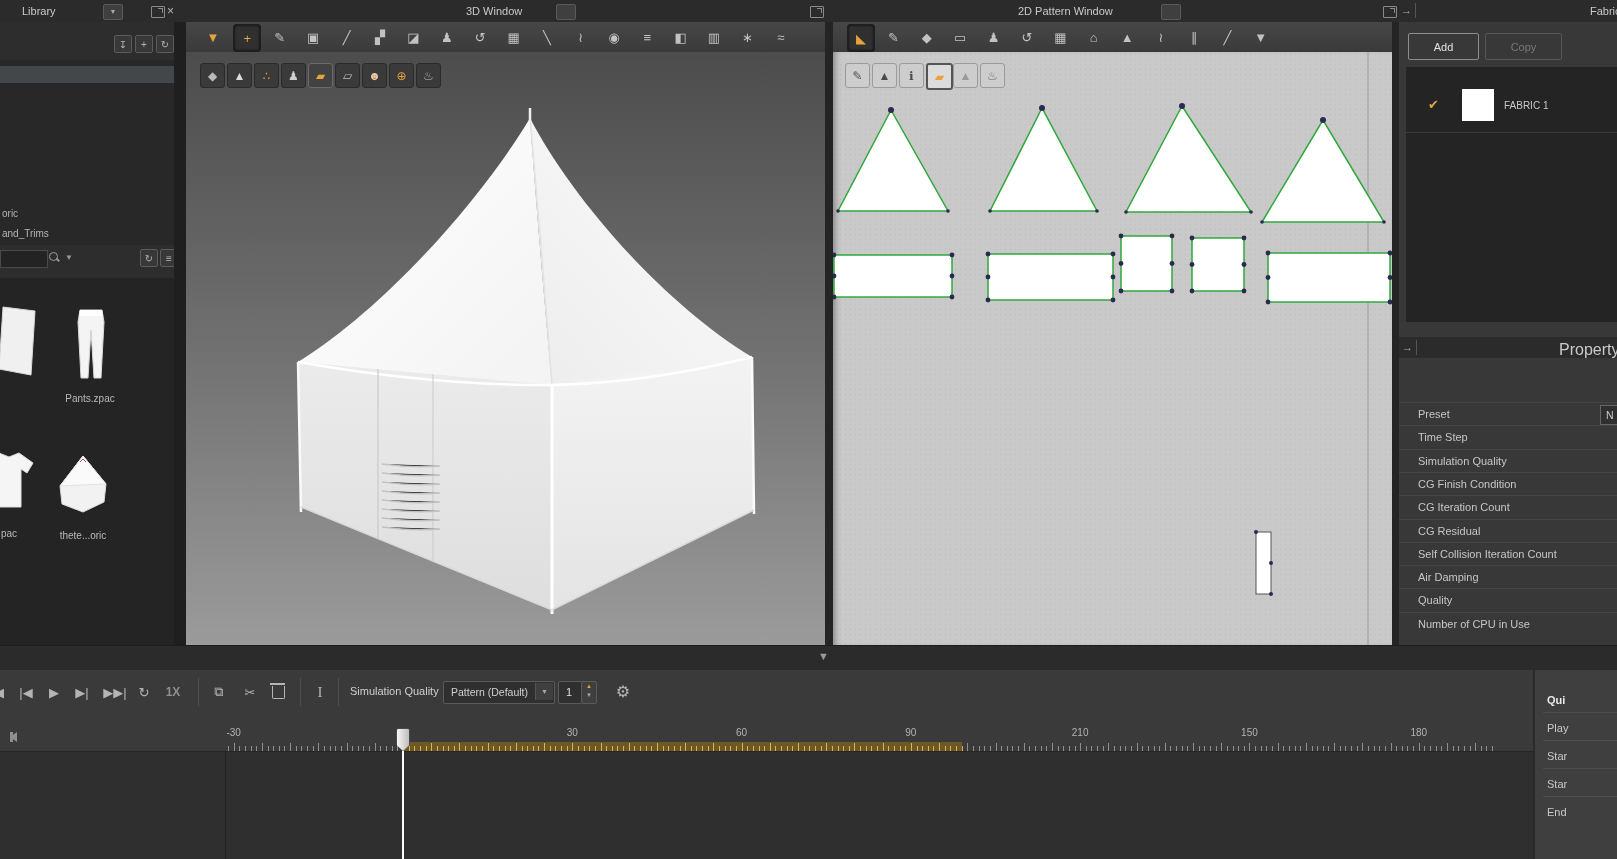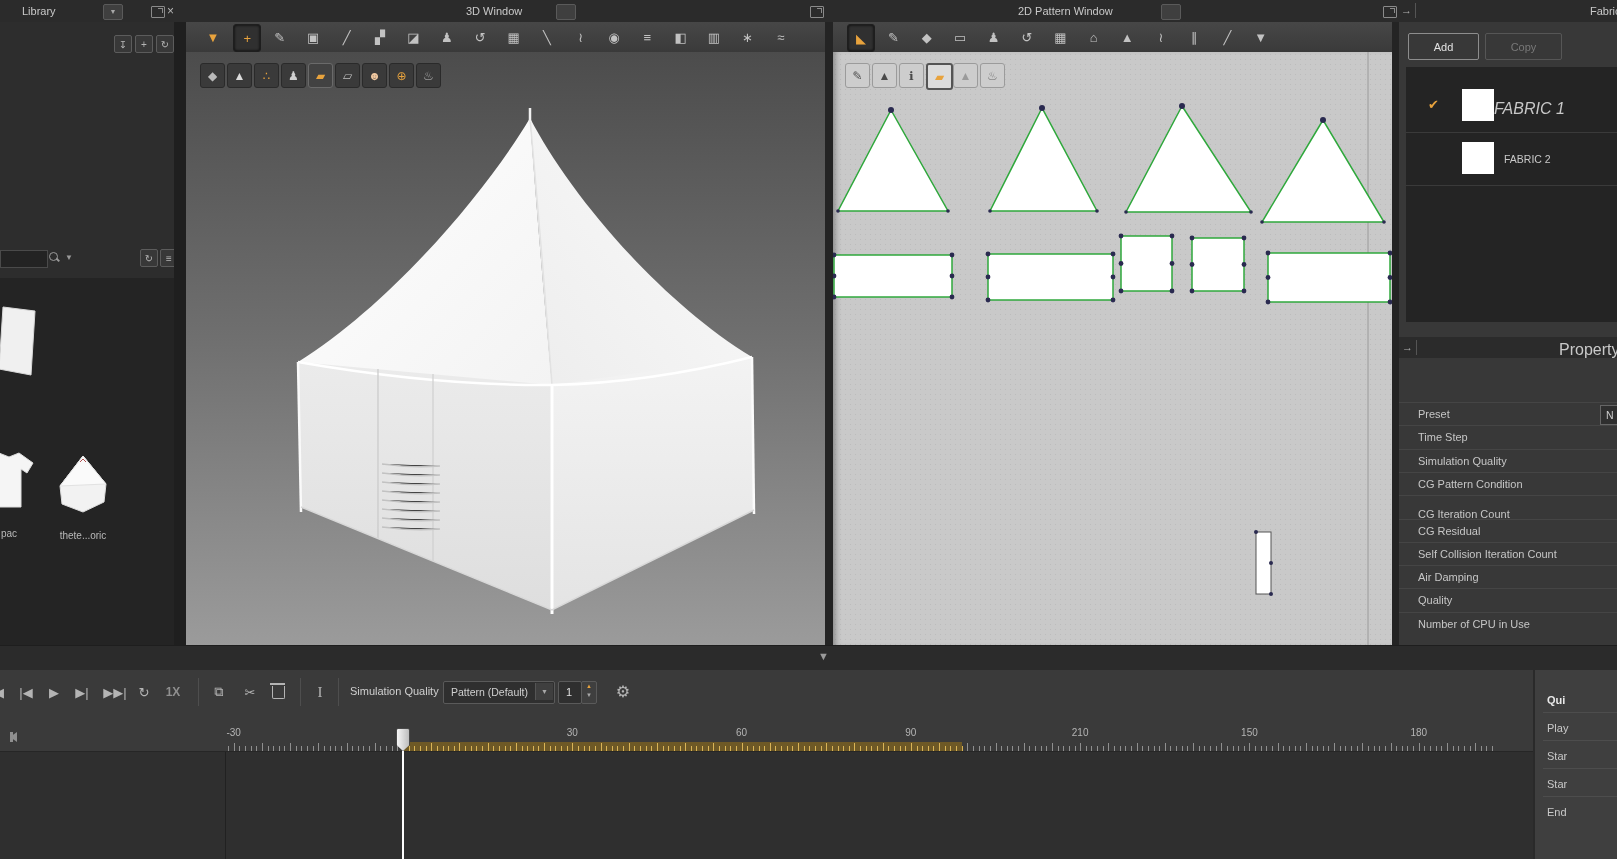--- a/index.html
+++ b/index.html
@@ -64,34 +64,49 @@
     <div class="abs" style="left:1415px;top:3px;width:1px;height:15px;background:#555;"></div>
     <span class="hdr-title" style="left:1590px;">Fabric</span>
   </div>
 
   <div class="abs" style="left:0;top:22px;width:174px;height:623px;background:#2d2d2d;">
     <div id="lib-toolbar" class="abs" style="left:0;top:0;width:174px;height:33px;">
         <div class="libbtn" style="left: 114px; top: 13px;">↧</div>
         <div class="libbtn" style="left: 135px; top: 13px;">+</div>
         <div class="libbtn" style="left: 156px; top: 13px;">↻</div>
       </div>
+    <div class="abs" style="left:0;top:38px;width:174px;height:185px;background:#282828;">
+      <div class="abs" style="left:0;top:6px;width:174px;height:17px;background:#43474a;"></div>
+      <div id="lib-tree"></div>
+    <div style="position: absolute; left: 2px; top: 148px; color: rgb(181, 181, 181); font-size: 10px; white-space: nowrap;">oric</div>
+        <div style="position: absolute; left: 2px; top: 168px; color: rgb(181, 181, 181); font-size: 10px; white-space: nowrap;">and_Trims</div>
+      </div>
     <div class="abs" style="left:0;top:223px;width:174px;height:33px;">
       <input style="position: absolute; left: 0px; top: 5px; width: 40px; height: 16px; background: rgb(35, 35, 35); border: 1px solid rgb(74, 74, 74); color: rgb(204, 204, 204); font-size: 10px; padding: 0px 3px; outline: none;" placeholder="">
       <div class="search-mag" style="left:49px;top:7px;"></div>
       <span style="position:absolute;left:65px;top:8px;color:#999;font-size:8px;">▼</span>
       <div class="libbtn" style="left:140px;top:4px;">↻</div>
       <div class="libbtn" style="left:160px;top:4px;">≡</div>
     </div>
     <div id="lib-thumbs" class="abs" style="left:0;top:256px;width:174px;height:367px;background:#242424;">
         <div style="position: absolute; left: -16px; top: 22px; width: 70px; height: 110px;">
           <div style="width: 70px; height: 86px; display: flex; align-items: center; justify-content: center;">
             <svg width="40" height="76" viewBox="0 0 40 76">
               <path d="M4,2 L36,6 L32,70 L0,64 Z" fill="#f0f0f0" stroke="#d8d8d8"></path>
             </svg>
           </div>
+        </div>
+        <div style="position: absolute; left: 55px; top: 25px; width: 70px; height: 110px;">
+          <div style="width: 70px; height: 86px; display: flex; align-items: center; justify-content: center;">
+            <svg width="60" height="80" viewBox="0 0 60 80">
+              <path d="M20,4 L42,4 L44,16 L41,72 L34,72 L31,24 L28,72 L21,72 L18,16 Z" fill="#f4f4f4" stroke="#d8d8d8"></path>
+              <path d="M20,4 L42,4 L43,10 L19,10 Z" fill="#fdfdfd"></path>
+            </svg>
+          </div>
+          <div class="thumb-label" style="left: 50%; transform: translateX(-50%); top: 90px;">Pants.zpac</div>
         </div>
         <div style="position: absolute; left: -26px; top: 160px; width: 70px; height: 110px;">
           <div style="width: 70px; height: 86px; display: flex; align-items: center; justify-content: center;">
             <svg width="56" height="64" viewBox="0 0 56 64">
               <path d="M18,4 L28,8 L38,4 L52,14 L46,24 L40,20 L40,58 L16,58 L16,20 L10,24 L4,14 Z" fill="#f5f5f5" stroke="#dcdcdc"></path>
             </svg>
           </div>
           <div class="thumb-label" style="left: 50%; transform: translateX(-50%); top: 90px;">pac</div>
         </div>
         <div style="position: absolute; left: 48px; top: 162px; width: 70px; height: 110px;">
@@ -333,25 +348,21 @@
     </div>
   <div class="abs" style="left:1392px;top:22px;width:7px;height:623px;background:#242424;"></div>
 
   <div class="abs" style="left:1399px;top:22px;width:218px;height:623px;background:#383838;">
     <div class="fabbtn" style="left:9px;top:11px;width:69px;border:1px solid #8d8d8d;color:#e2e2e2;">Add</div>
     <div class="fabbtn" style="left:86px;top:11px;width:75px;border:1px solid #565656;color:#787878;">Copy</div>
     <div id="fab-list" class="abs" style="left:7px;top:45px;width:211px;height:255px;background:#242424;">
         <div style="position: absolute; left: 0px; top: 12px; width: 211px; height: 53px; border-bottom: 1px solid rgb(58, 58, 58);">
           <span style="position: absolute; left: 22px; top: 18px; color: rgb(232, 163, 61); font-size: 13px; font-weight: bold;">✔</span>
           <div style="position: absolute; left: 56px; top: 10px; width: 32px; height: 32px; background: rgb(255, 255, 255);"></div>
-          <span style="position: absolute; left: 88px; top: 21px; color: rgb(200, 200, 200); font-size: 16px; font-style: italic;">FABRIC 1</span>
-        </div>
-        <div style="position: absolute; left: 0px; top: 65px; width: 211px; height: 53px; border-bottom: 1px solid rgb(58, 58, 58);">
-          <div style="position: absolute; left: 56px; top: 10px; width: 32px; height: 32px; background: rgb(255, 255, 255);"></div>
-          <span style="position: absolute; left: 98px; top: 21px; color: rgb(200, 200, 200); font-size: 10.5px;">FABRIC 2</span>
+          <span style="position: absolute; left: 98px; top: 21px; color: rgb(200, 200, 200); font-size: 10px;">FABRIC 1</span>
         </div>
       </div>
 
     <div class="abs" style="left:0;top:315px;width:218px;height:21px;background:#2b2b2b;overflow:hidden;">
       <span style="position:absolute;left:3px;top:4px;color:#b0b0b0;font-size:11px;font-weight:bold;">→</span>
       <div class="abs" style="left:17px;top:3px;width:1px;height:15px;background:#555;"></div>
       <span class="hdr-title" style="left:160px;top:4px;">Property Editor</span>
     </div>
 
     <div id="prop-rows" class="abs" style="left:0;top:380px;width:218px;height:243px;">
@@ -359,24 +370,24 @@
           <span style="position: absolute; left: 19px; top: 5px; color: rgb(198, 198, 198); font-size: 11px; white-space: nowrap;">Preset</span>
           <div style="position: absolute; left: 201px; top: 2px; width: 40px; height: 18px; background: rgb(47, 47, 47); border: 1px solid rgb(102, 102, 102); color: rgb(204, 204, 204); font-size: 10.5px; padding-left: 5px; line-height: 18px;">N</div>
         </div>
         <div style="position: absolute; left: 0px; top: 23.3px; width: 218px; height: 23.3px; border-top: 1px solid rgb(69, 69, 69);">
           <span style="position: absolute; left: 19px; top: 5px; color: rgb(198, 198, 198); font-size: 11px; white-space: nowrap;">Time Step</span>
         </div>
         <div style="position: absolute; left: 0px; top: 46.6px; width: 218px; height: 23.3px; border-top: 1px solid rgb(69, 69, 69);">
           <span style="position: absolute; left: 19px; top: 5px; color: rgb(198, 198, 198); font-size: 11px; white-space: nowrap;">Simulation Quality</span>
         </div>
         <div style="position: absolute; left: 0px; top: 69.9px; width: 218px; height: 23.3px; border-top: 1px solid rgb(69, 69, 69);">
-          <span style="position: absolute; left: 19px; top: 5px; color: rgb(198, 198, 198); font-size: 11px; white-space: nowrap;">CG Pattern Condition</span>
+          <span style="position: absolute; left: 19px; top: 5px; color: rgb(198, 198, 198); font-size: 11px; white-space: nowrap;">CG Finish Condition</span>
         </div>
         <div style="position: absolute; left: 0px; top: 93.2px; width: 218px; height: 23.3px; border-top: 1px solid rgb(69, 69, 69);">
-          <span style="position: absolute; left: 19px; top: 5px; color: rgb(198, 198, 198); font-size: 11px; white-space: nowrap; margin-top: 7px;">CG Iteration Count</span>
+          <span style="position: absolute; left: 19px; top: 5px; color: rgb(198, 198, 198); font-size: 11px; white-space: nowrap;">CG Iteration Count</span>
         </div>
         <div style="position: absolute; left: 0px; top: 116.5px; width: 218px; height: 23.3px; border-top: 1px solid rgb(69, 69, 69);">
           <span style="position: absolute; left: 19px; top: 5px; color: rgb(198, 198, 198); font-size: 11px; white-space: nowrap;">CG Residual</span>
         </div>
         <div style="position: absolute; left: 0px; top: 139.8px; width: 218px; height: 23.3px; border-top: 1px solid rgb(69, 69, 69);">
           <span style="position: absolute; left: 19px; top: 5px; color: rgb(198, 198, 198); font-size: 11px; white-space: nowrap;">Self Collision Iteration Count</span>
         </div>
         <div style="position: absolute; left: 0px; top: 163.1px; width: 218px; height: 23.3px; border-top: 1px solid rgb(69, 69, 69);">
           <span style="position: absolute; left: 19px; top: 5px; color: rgb(198, 198, 198); font-size: 11px; white-space: nowrap;">Air Damping</span>
         </div>

